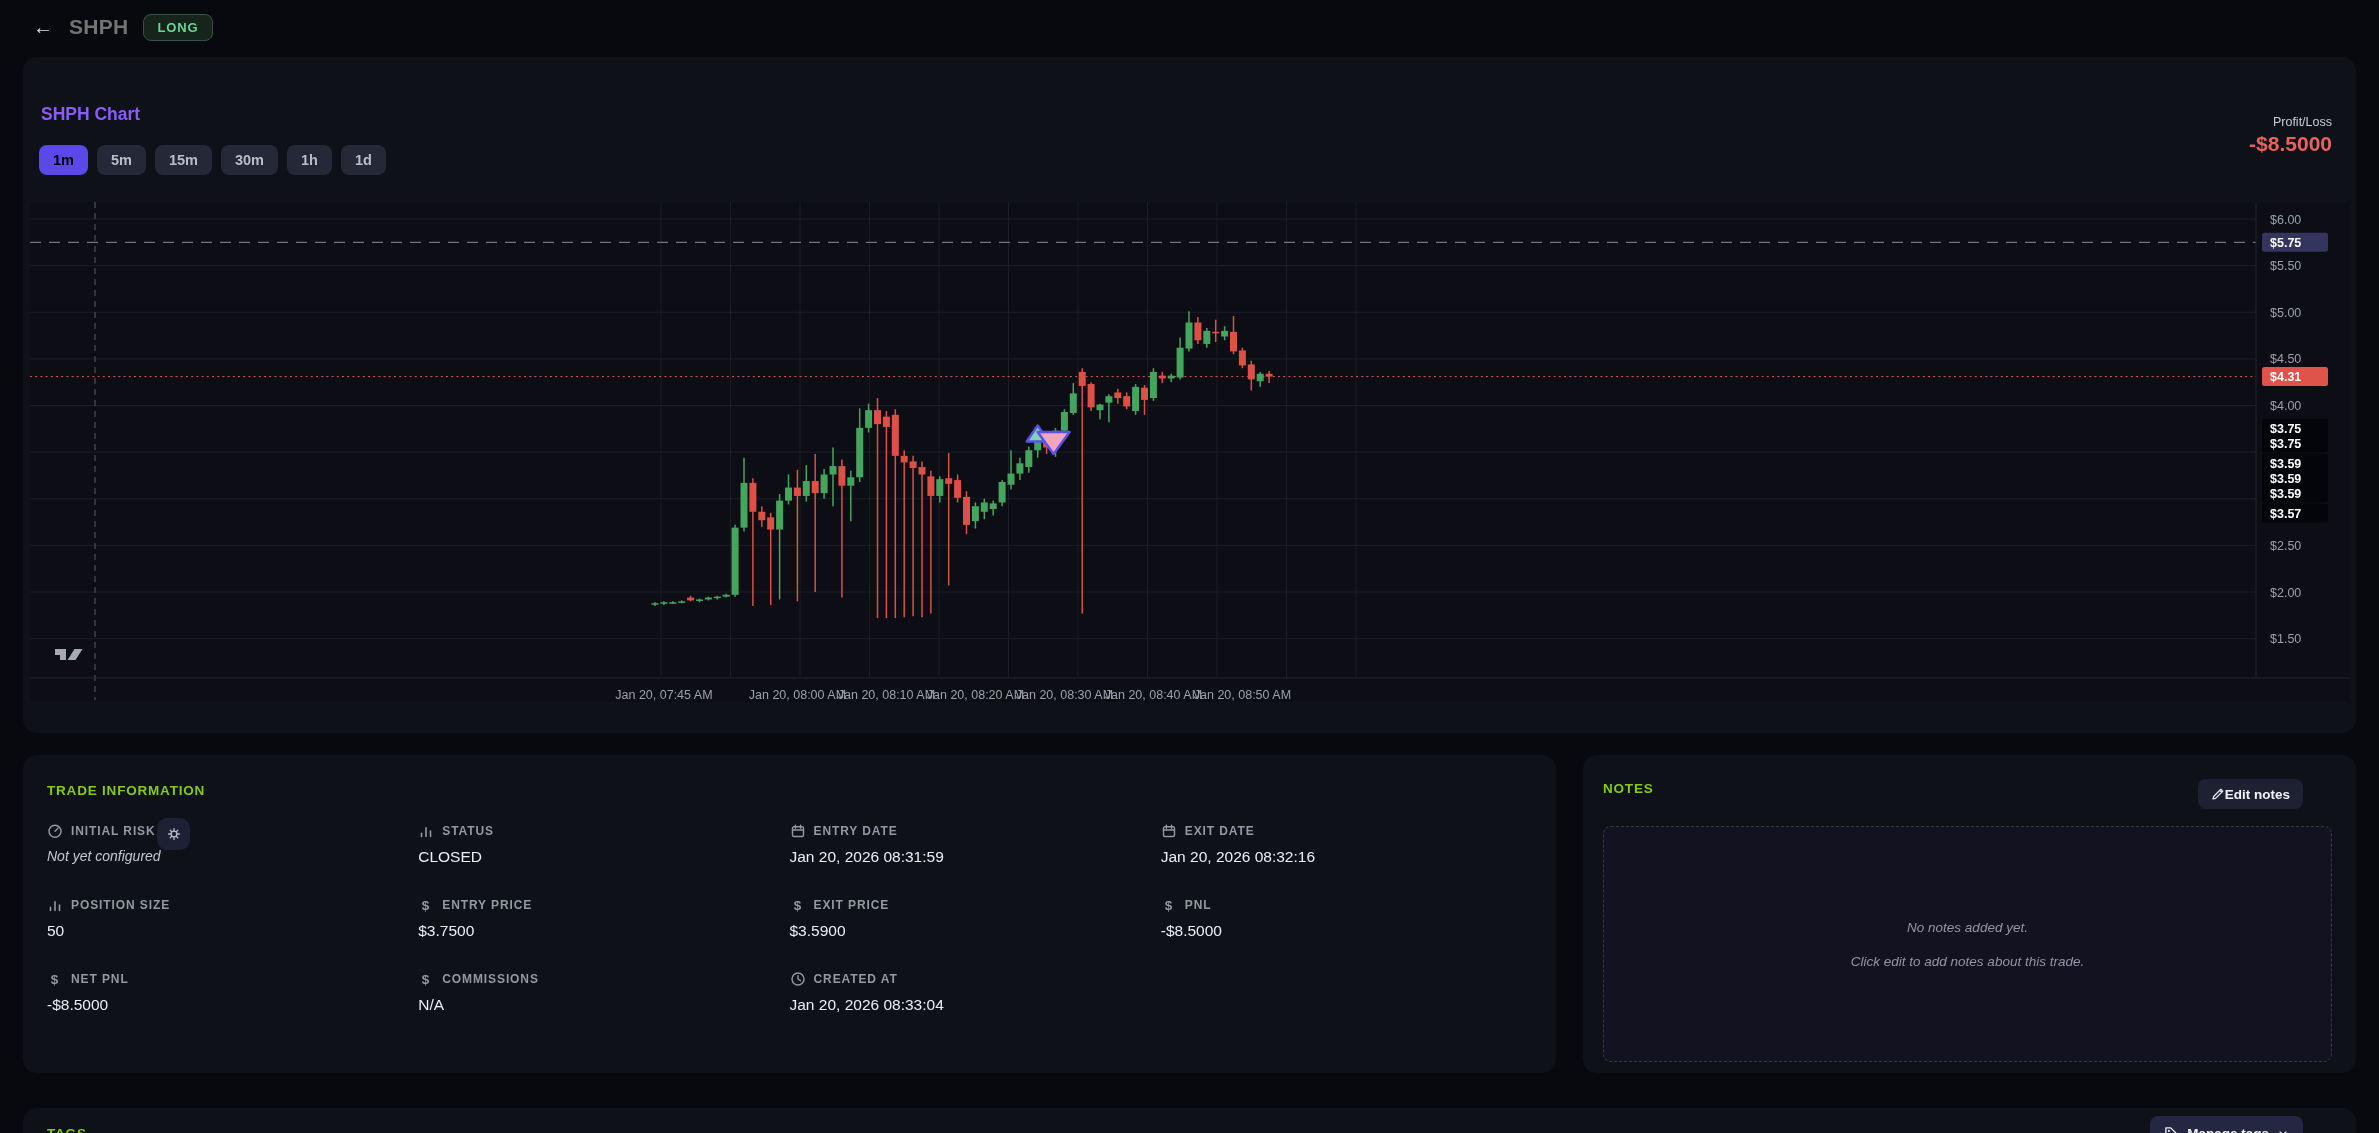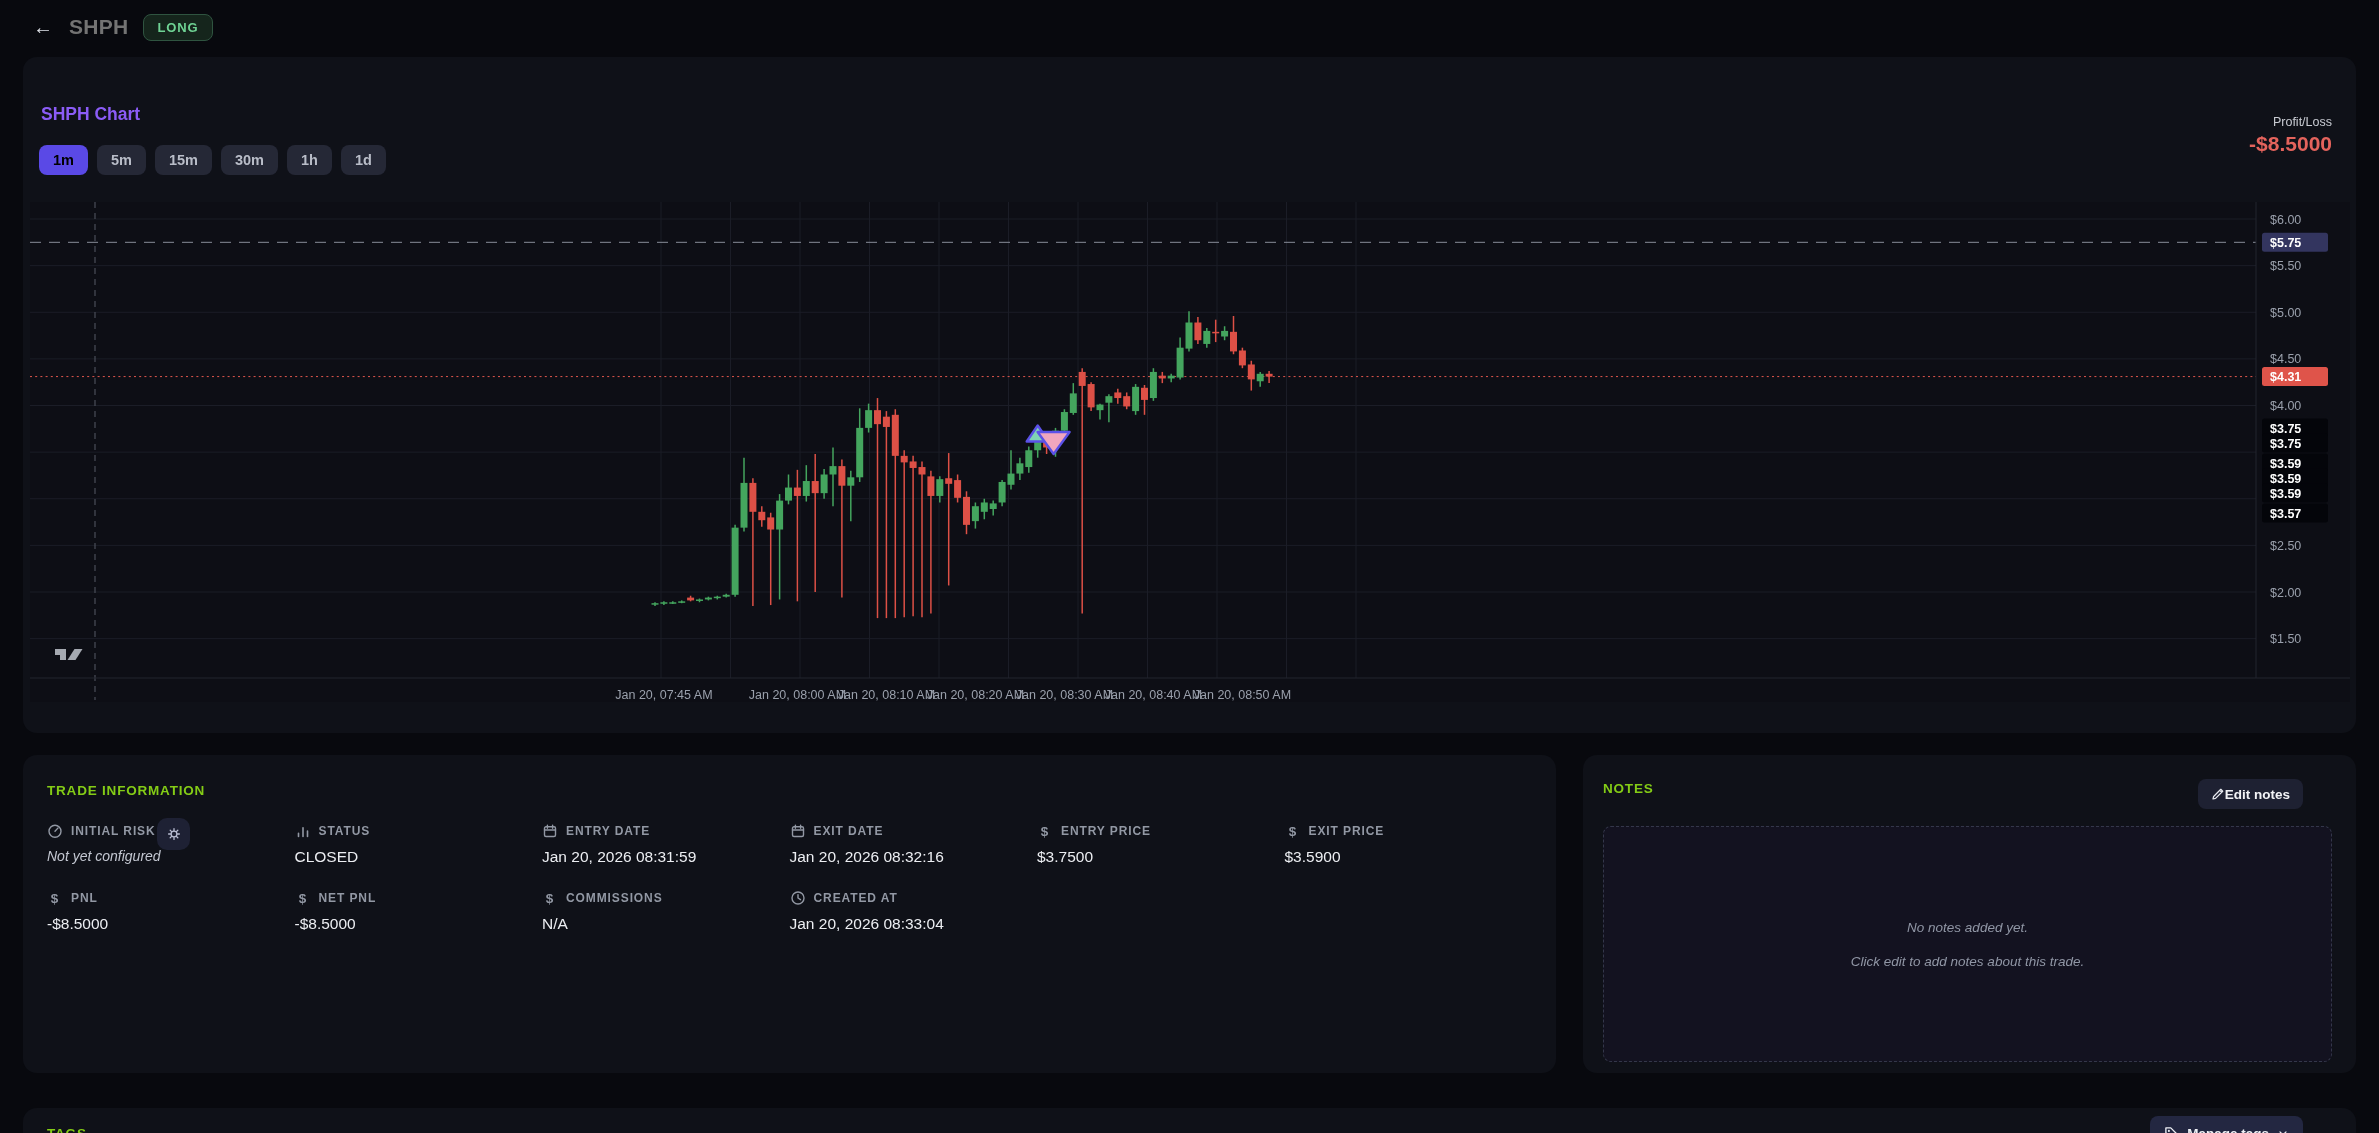--- a/index.html
+++ b/index.html
@@ -27,21 +27,21 @@
         background:#252836; color:#b9bdc8; font-family:"Liberation Sans", sans-serif; }
   .tf.active { background:#5a49e6; color:#000000; }
   .pl { position:absolute; right:24px; top:58px; text-align:right; }
   .pl-label { font-size:12.5px; color:#c9ccd3; }
   .pl-value { font-size:21px; font-weight:700; color:#e4635c; margin-top:3px; }
   .chart-svg { position:absolute; left:7px; top:145px; width:2320px; height:510px; cursor:crosshair; }
 
   .section-title { font-size:13.5px; font-weight:700; letter-spacing:.8px; color:#84cc16; }
   .trade-card .section-title { position:absolute; left:24px; top:28px; }
   .trade-grid { position:absolute; left:24px; right:24px; top:68px; display:grid;
-    grid-template-columns:repeat(6,1fr); row-gap:24px; }
+    grid-template-columns:repeat(4,1fr); row-gap:31px; }
   .field { position:relative; }
   .f-label { display:flex; align-items:center; gap:8px; font-size:12px; font-weight:600; letter-spacing:.9px; color:#9298a4; }
   .f-label svg { flex:0 0 auto; }
   .f-value { margin-top:9px; font-size:15.5px; color:#eceef2; }
   .f-value.italic { font-style:italic; color:#c3c7d1; font-size:14px; }
   .settings-btn { position:absolute; left:110px; top:-5px; width:33px; height:32px; border:none; border-radius:10px;
     background:#1e2134; cursor:pointer; display:flex; align-items:center; justify-content:center; }
 
   .notes-card .section-title { position:absolute; left:20px; top:26px; }
   .edit-notes { position:absolute; right:53px; top:24px; height:30px; display:flex; align-items:center; gap:0;
@@ -351,20 +351,31 @@
                 <path d="M5.4 2.3v3M10.6 2.3v3M2.5 7h11"></path>
               </svg>
             </span>
             <span>EXIT DATE</span>
           </div>
           <div class="f-value">Jan 20, 2026 08:32:16</div>
         </div>
         <div class="field">
           <div class="f-label">
             <span style="display:flex;">
+              <svg width="16" height="16" viewBox="0 0 16 16" fill="none" stroke="#9298a4" stroke-width="1.6" stroke-linecap="round">
+                <path d="M3.5 13.5v-3.2M8 13.5V4.8M12.5 13.5V8"></path>
+              </svg>
+            </span>
+            <span>POSITION SIZE</span>
+          </div>
+          <div class="f-value">50</div>
+        </div>
+        <div class="field">
+          <div class="f-label">
+            <span style="display:flex;">
               <svg width="16" height="16" viewBox="0 0 16 16">
                 <text x="8" y="12.5" text-anchor="middle" font-size="13.5" font-weight="600" fill="#9298a4" font-family="Liberation Sans, sans-serif">$</text>
               </svg>
             </span>
             <span>ENTRY PRICE</span>
           </div>
           <div class="f-value">$3.7500</div>
         </div>
         <div class="field">
           <div class="f-label">

